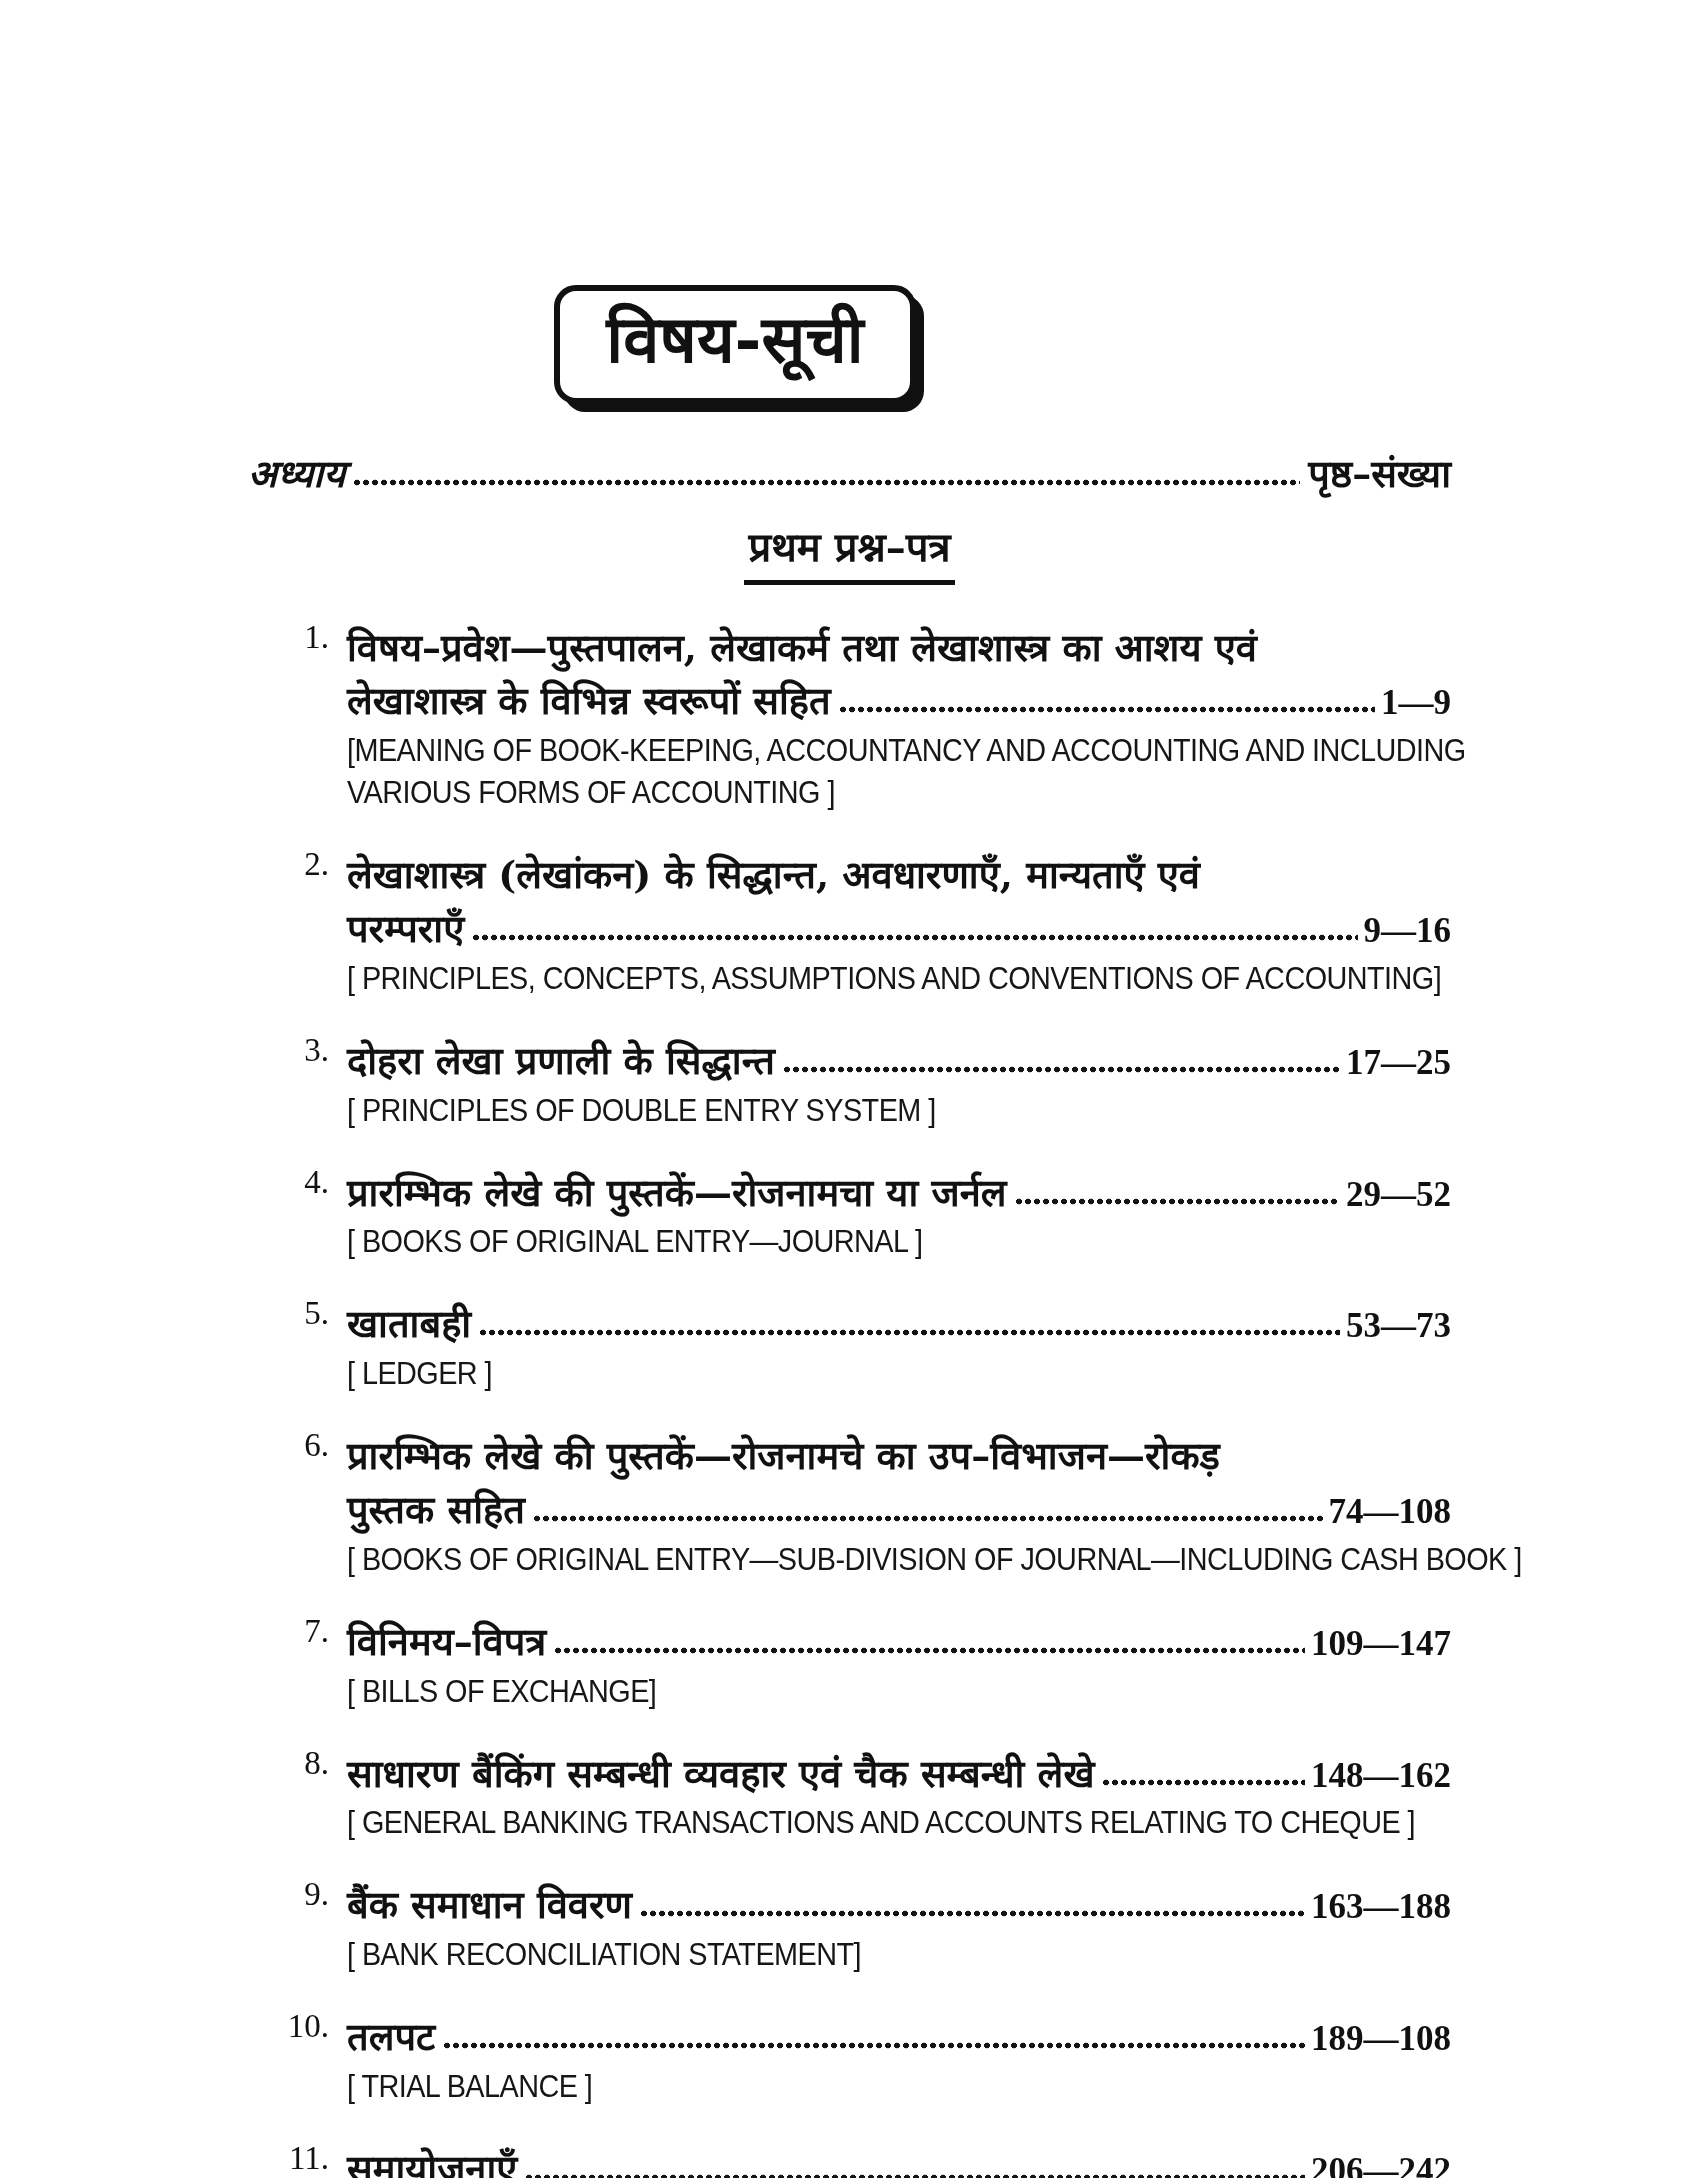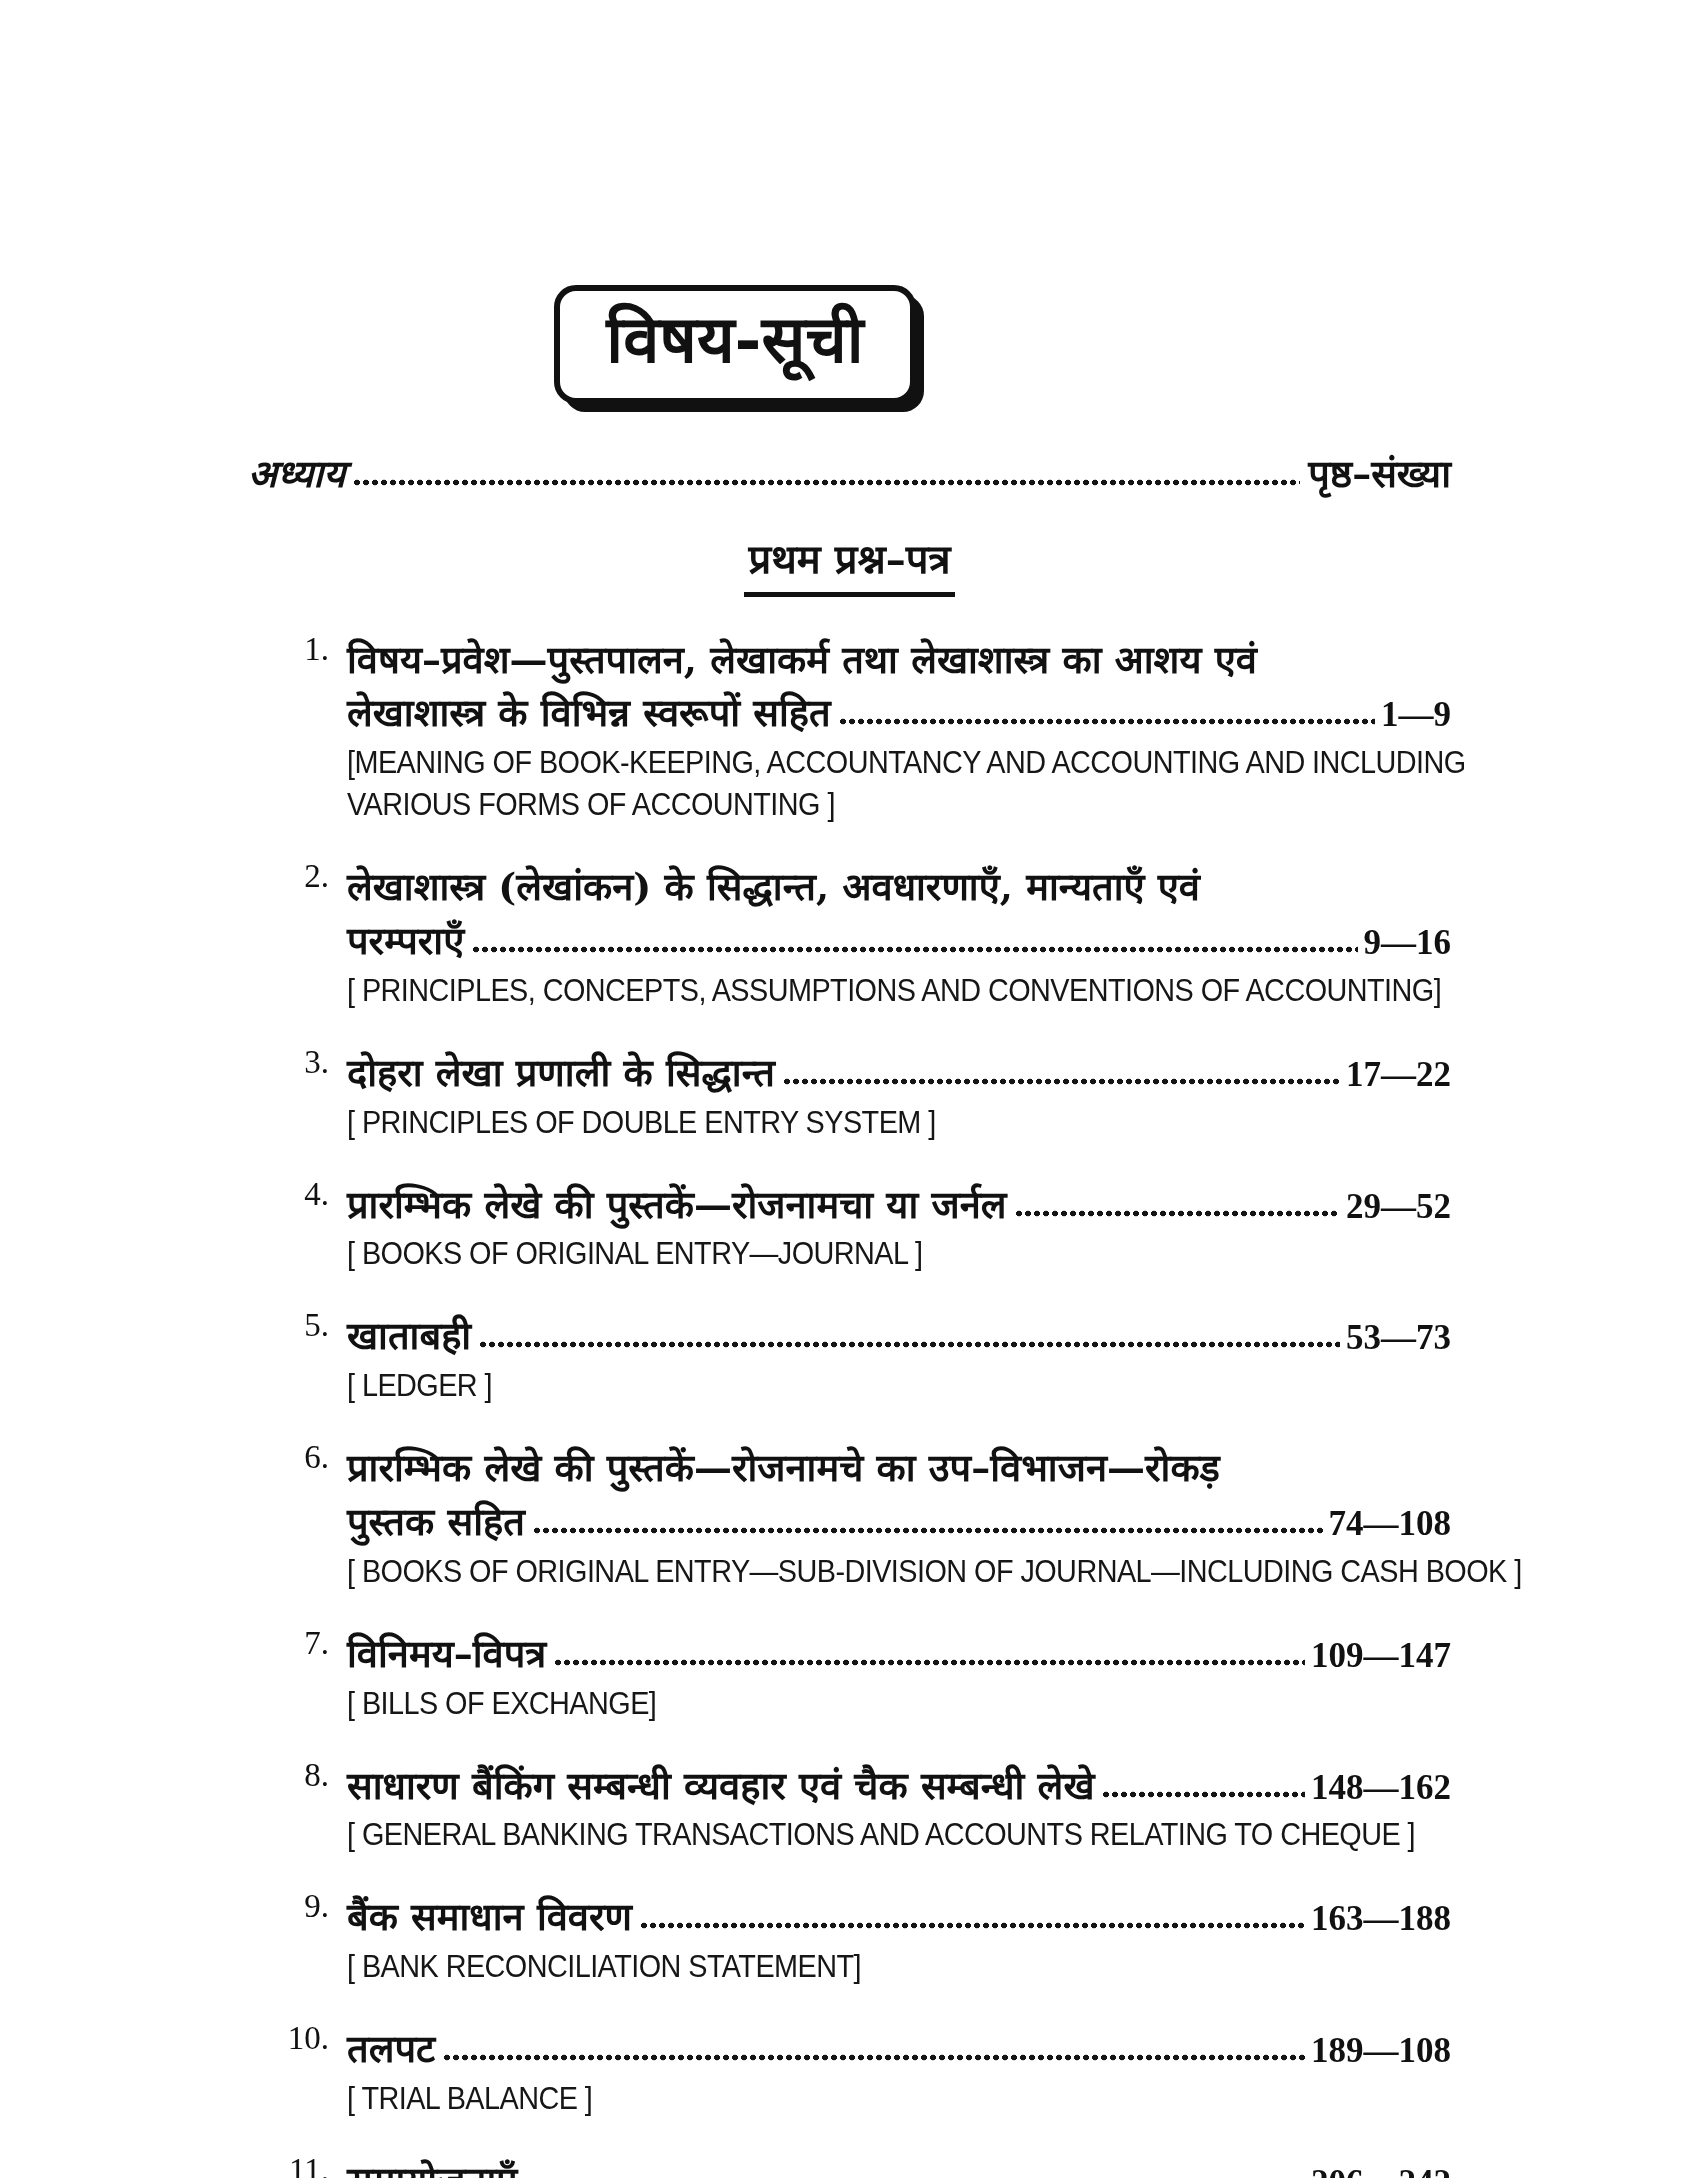--- a/index.html
+++ b/index.html
@@ -68,21 +68,20 @@
     text-align: center;
     margin-top: 20px;
   }
   .section-heading span {
     display: inline-block;
     font-size: 40px;
     font-weight: bold;
     font-family: "DejaVu Serif", "Liberation Serif", serif;
     border-bottom: 5px solid #111111;
     padding: 0 4px 7px 4px;
-    margin-top: 12px;
   }
   
   .toc-list { margin-top: 10px; }
   .entry {
     display: flex;
     margin-top: 26px;
   }
   .num {
     flex: 0 0 99px;
     box-sizing: border-box;
@@ -175,21 +174,21 @@
     <div class="eng">[ PRINCIPLES, CONCEPTS, ASSUMPTIONS AND CONVENTIONS OF ACCOUNTING]</div>
           </div>
   </div>
 
   <div class="entry">
     <div class="num">3.</div>
     <div class="body">
       <div class="leaderrow">
         <span class="hline htext">दोहरा लेखा प्रणाली के सिद्धान्त</span>
         <span class="leader"></span>
-        <span class="pages">17—22</span>
+        <span class="pages">17—25</span>
       </div>
     <div class="eng">[ PRINCIPLES OF DOUBLE ENTRY SYSTEM ]</div>
           </div>
   </div>
 
   <div class="entry">
     <div class="num">4.</div>
     <div class="body">
       <div class="leaderrow">
         <span class="hline htext">प्रारम्भिक लेखे की पुस्तकें—रोजनामचा या जर्नल</span>

